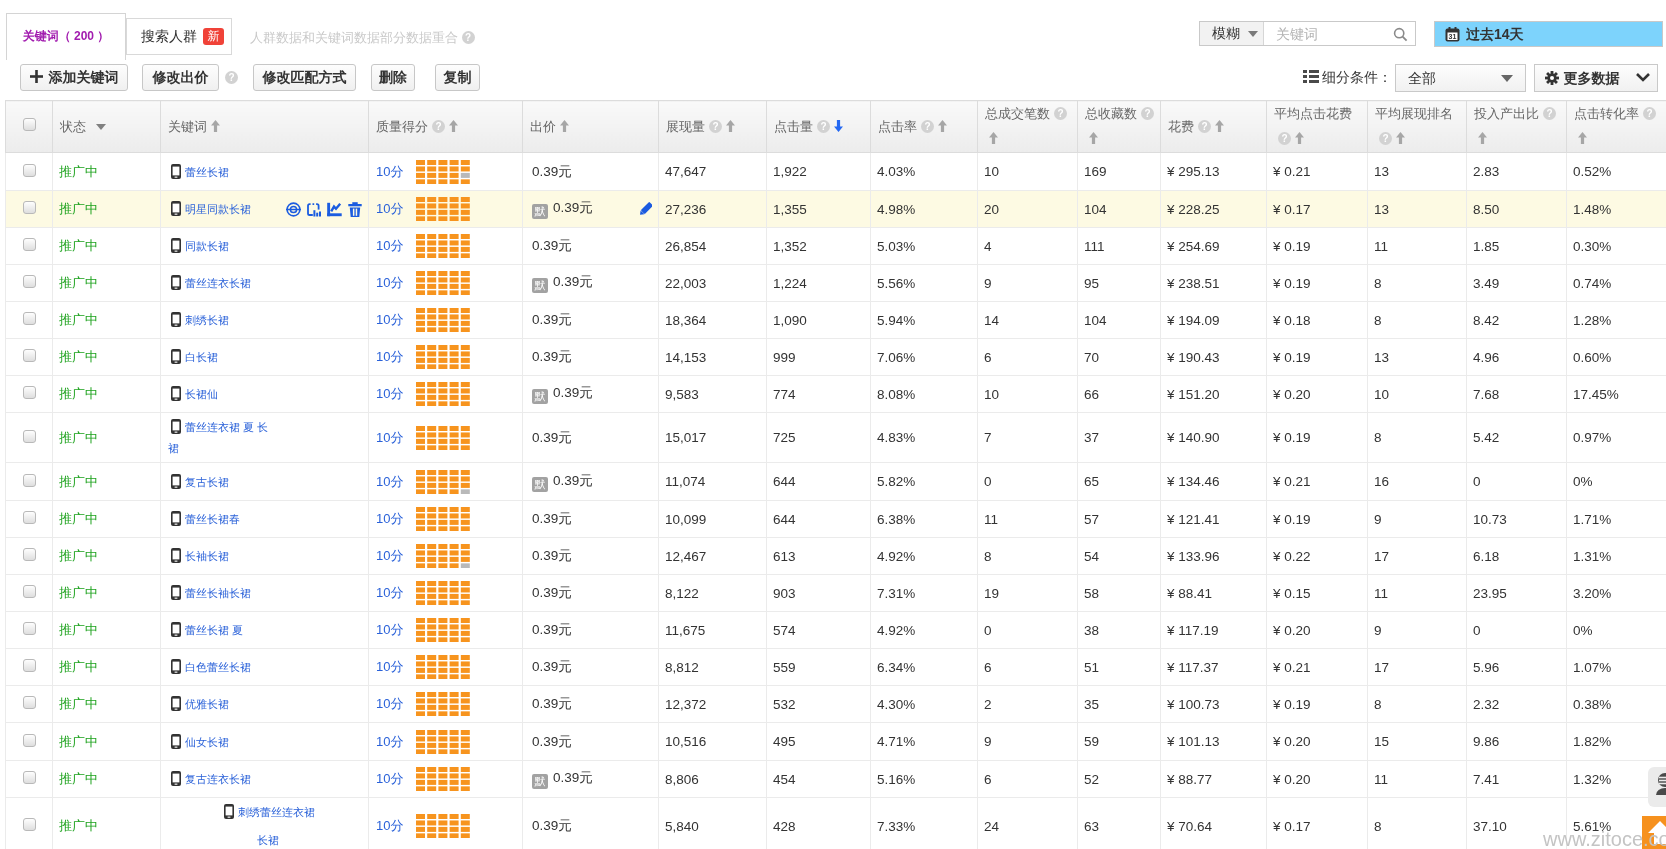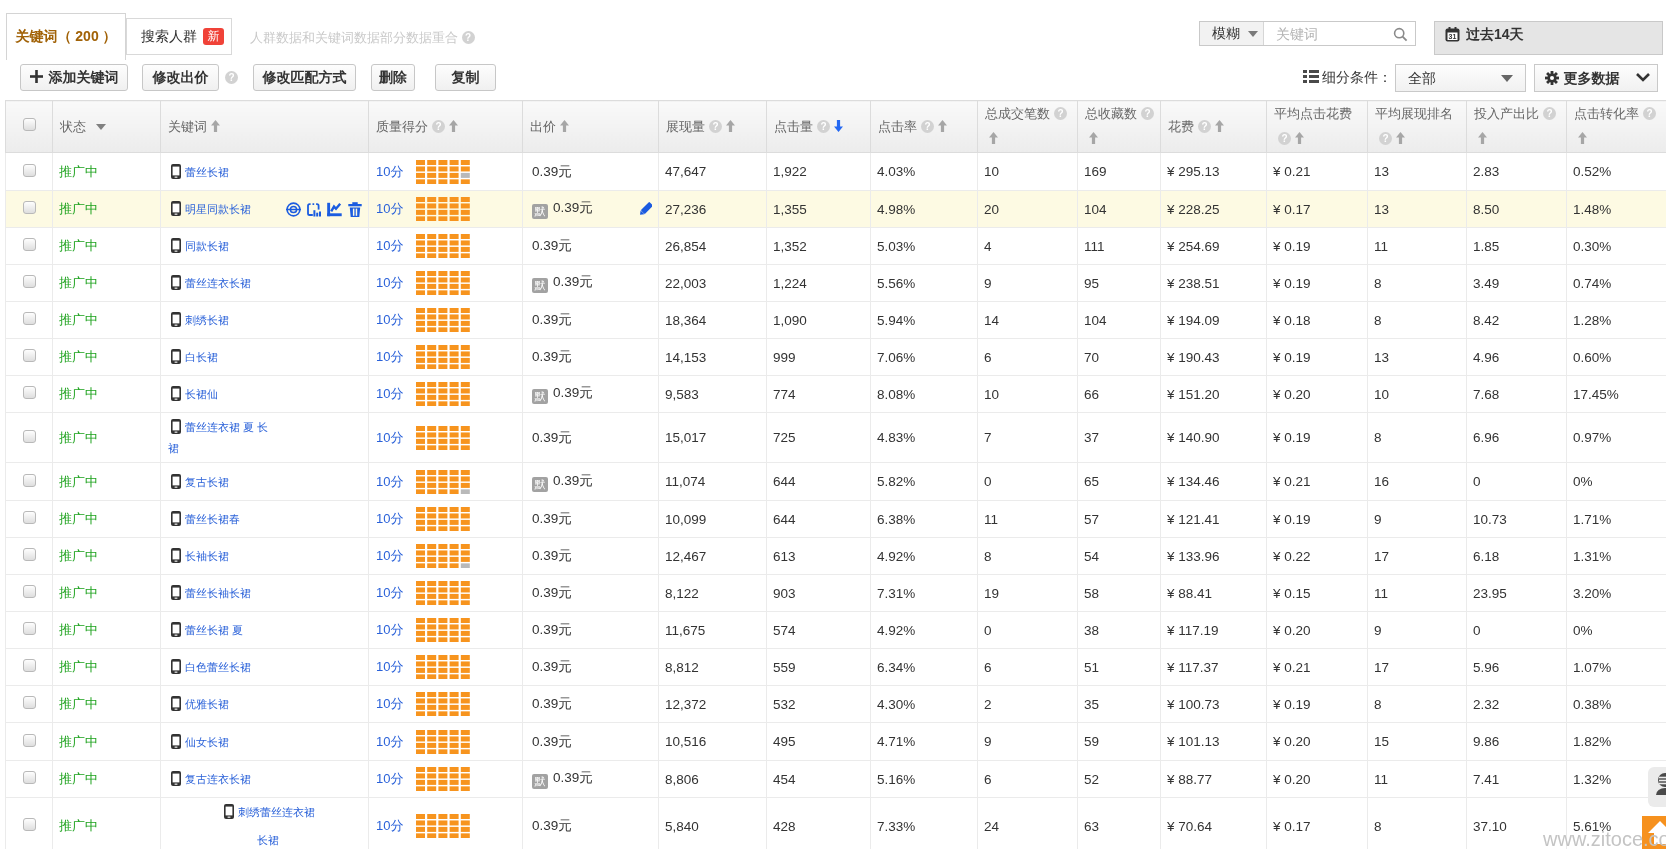--- a/index.html
+++ b/index.html
@@ -3,21 +3,21 @@
 <meta charset="utf-8">
 <style>
 * { margin:0; padding:0; box-sizing:border-box; }
 html,body { width:1666px; height:849px; overflow:hidden; background:#fff;
   font-family:"Liberation Sans", sans-serif; }
 .abs { position:absolute; }
 
 
 #tab1 { left:6px; top:13px; width:120px; height:47px;
   border:1px solid #d4d4d4; border-bottom:none; background:#fff;
-  font-size:14px; font-weight:bold; color:#a16207; text-align:center; line-height:44px; z-index:3;}
+  font-size:12px; font-weight:bold; color:#a21caf; text-align:center; line-height:44px; z-index:3;}
 #tab2 { left:126px; top:18px; width:106px; height:37px;
   border:1px solid #d9d9d9; background:#fff;
   font-size:14px; color:#333; line-height:35px; padding-left:14px; z-index:2;}
 .newbadge { display:inline-block; width:21px; height:17px; background:#f04238;
   border-radius:3px; color:#fff; font-size:12px; line-height:17px; text-align:center;
   margin-left:6px; vertical-align:1px;}
 #tabnote { left:250px; top:29px; font-size:13px; color:#c9c9c9; }
 .qmark { display:inline-block; width:13px; height:13px; border-radius:50%;
   background:#d2d2d2; color:#fff; font-size:10px; font-weight:bold; line-height:13px;
   text-align:center; vertical-align:1px; }
@@ -27,22 +27,22 @@
   background:linear-gradient(#fdfdfd,#f0f0f0); color:#333; font-size:14px; font-weight:bold;
   text-align:center; line-height:25px; }
 
 
 #searchgrp { left:1199px; top:21px; width:217px; height:25px; border:1px solid #c9c9c9; }
 #fuzzy { left:0; top:0; width:64px; height:23px; background:#f2f2f2; border-right:1px solid #d6d6d6;
   font-size:14px; color:#333; line-height:23px; padding-left:12px;}
 .caret { display:inline-block; width:0; height:0; border:5px solid transparent;
   border-top:6px solid #7a7a7a; vertical-align:-4px; margin-left:8px;}
 #kwinput { left:76px; top:4px; font-size:14px; color:#b3b3b3;}
-#datebox { left:1434px; top:21px; width:229px; height:34px; border:1px solid #c9c9c9;
-  background:#e5e5e5; font-size:14px; font-weight:bold; color:#333; line-height:24px; }
+#datebox { left:1434px; top:21px; width:229px; height:26px; border:1px solid #c9c9c9;
+  background:#7dd3fc; font-size:14px; font-weight:bold; color:#333; line-height:24px; }
 
 
 #xf { left:1322px; top:69px; font-size:14px; color:#333; }
 #allsel { left:1395px; top:64px; width:131px; height:28px; border:1px solid #c9c9c9;
   background:linear-gradient(#fdfdfd,#f1f1f1); font-size:14px; color:#333; line-height:26px;
   padding-left:12px;}
 #morebtn { left:1534px; top:64px; width:96px; height:28px; border:1px solid #c9c9c9;
   background:linear-gradient(#fdfdfd,#f1f1f1); font-size:14px; color:#333; font-weight:bold;
   line-height:26px; text-align:center;}
 #morechev { left:1629px; top:64px; width:29px; height:28px; border:1px solid #c9c9c9; border-left:none;
@@ -87,21 +87,21 @@
 <div class="abs" id="tabnote">人群数据和关键词数据部分数据重合 <span class="qmark">?</span></div>
 
 <div class="btn" style="left:20px; width:108px;"><svg width="13" height="13" style="vertical-align:-1px; margin-right:6px;">
       <rect x="5.2" y="0" width="2.6" height="13" fill="#333"></rect>
       <rect x="0" y="5.2" width="13" height="2.6" fill="#333"></rect>
     </svg>添加关键词</div>
 <div class="btn" style="left:142px; width:77px;">修改出价</div>
 <span class="qmark abs" style="left:225px; top:71px;">?</span>
 <div class="btn" style="left:253px; width:103px;">修改匹配方式</div>
 <div class="btn" style="left:371px; width:44px;">删除</div>
-<div class="btn" style="left:435px; width:61px;">复制</div>
+<div class="btn" style="left:435px; width:45px;">复制</div>
 
 <div class="abs" id="searchgrp">
     <div class="abs" id="fuzzy">模糊<span class="caret"></span></div>
 <div class="abs" id="kwinput">关键词</div>
 <svg class="abs" style="left:193px; top:5px;" width="15" height="15">
       <circle cx="6.2" cy="6.2" r="4.6" fill="none" stroke="#8a8a8a" stroke-width="1.6"></circle>
       <line x1="9.6" y1="9.6" x2="13.6" y2="13.6" stroke="#8a8a8a" stroke-width="1.8"></line>
     </svg>
 </div>
 <div class="abs" id="datebox"><svg style="margin:0 6px -3px 10px;" width="15" height="15">
@@ -553,21 +553,21 @@
           </svg></td>
 <td class="bid num" style="position:relative;">0.39元</td>
 <td class="num">15,017</td>
 <td class="num">725</td>
 <td class="num">4.83%</td>
 <td class="num">7</td>
 <td class="num">37</td>
 <td class="num">¥ 140.90</td>
 <td class="num">¥ 0.19</td>
 <td class="num">8</td>
-<td class="num">6.96</td>
+<td class="num">5.42</td>
 <td class="num">0.97%</td>
 </tr>
 <tr style="height:38px;">
 <td class="ckcell"><span class="chk"></span></td>
 <td class="st">推广中</td>
 <td class="kwc" style="position:relative;"><svg class="ph" width="10" height="15" viewBox="0 0 10 15">
             <rect x="0" y="0" width="10" height="15" rx="2" fill="#333"></rect>
             <rect x="1.6" y="2.6" width="6.8" height="8.8" fill="#fff"></rect>
             <rect x="3.6" y="12.6" width="2.8" height="1.1" fill="#fff"></rect>
           </svg><span class="kw">复古长裙</span></td>

